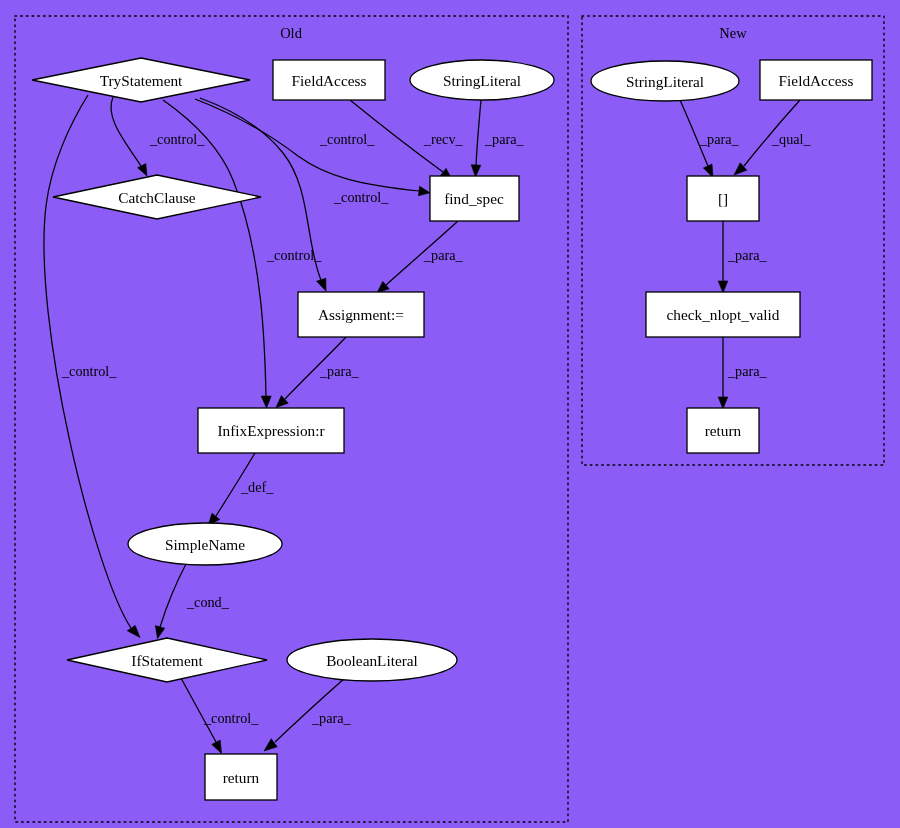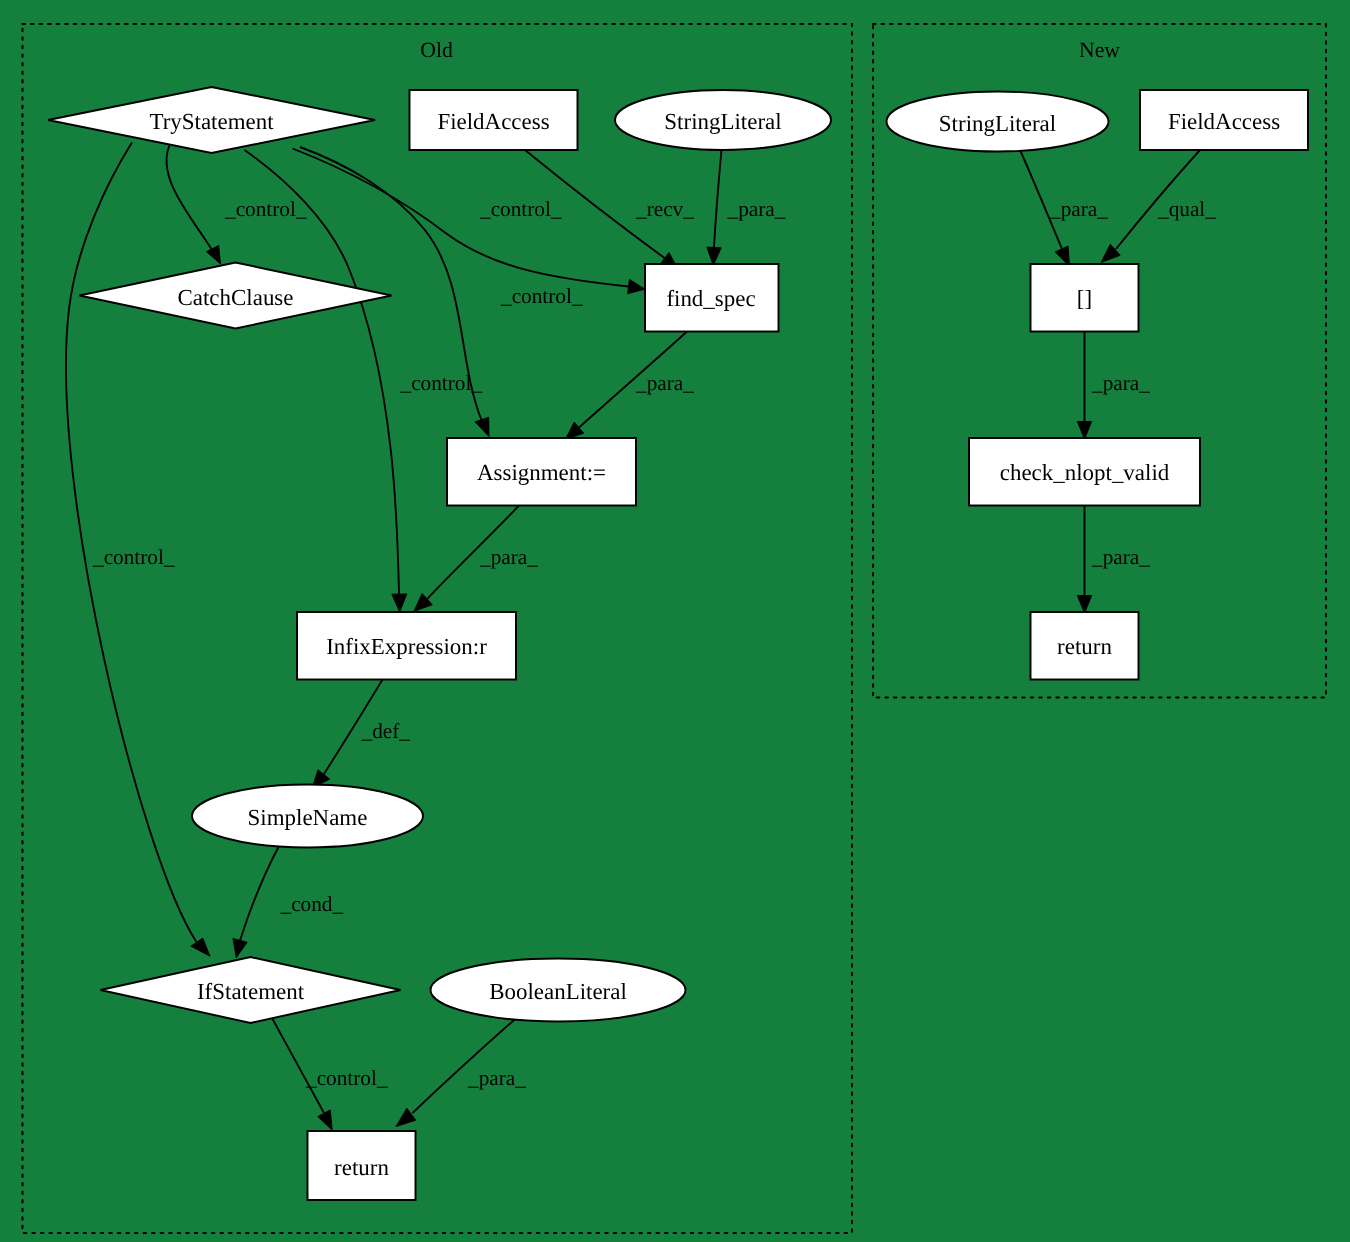--- a/index.html
+++ b/index.html
@@ -4,21 +4,21 @@
 <style>
   html, body {
     margin: 0;
     padding: 0;
     background: #ffffff;
   }
   #canvas {
     position: relative;
     width: 900px;
     height: 828px;
-    background: #15803d;
+    background: #8b5cf6;
     font-family: "Liberation Serif", "DejaVu Serif", serif;
     overflow: hidden;
   }
   svg.graph-layer {
     position: absolute;
     left: 0;
     top: 0;
     width: 900px;
     height: 828px;
   }

